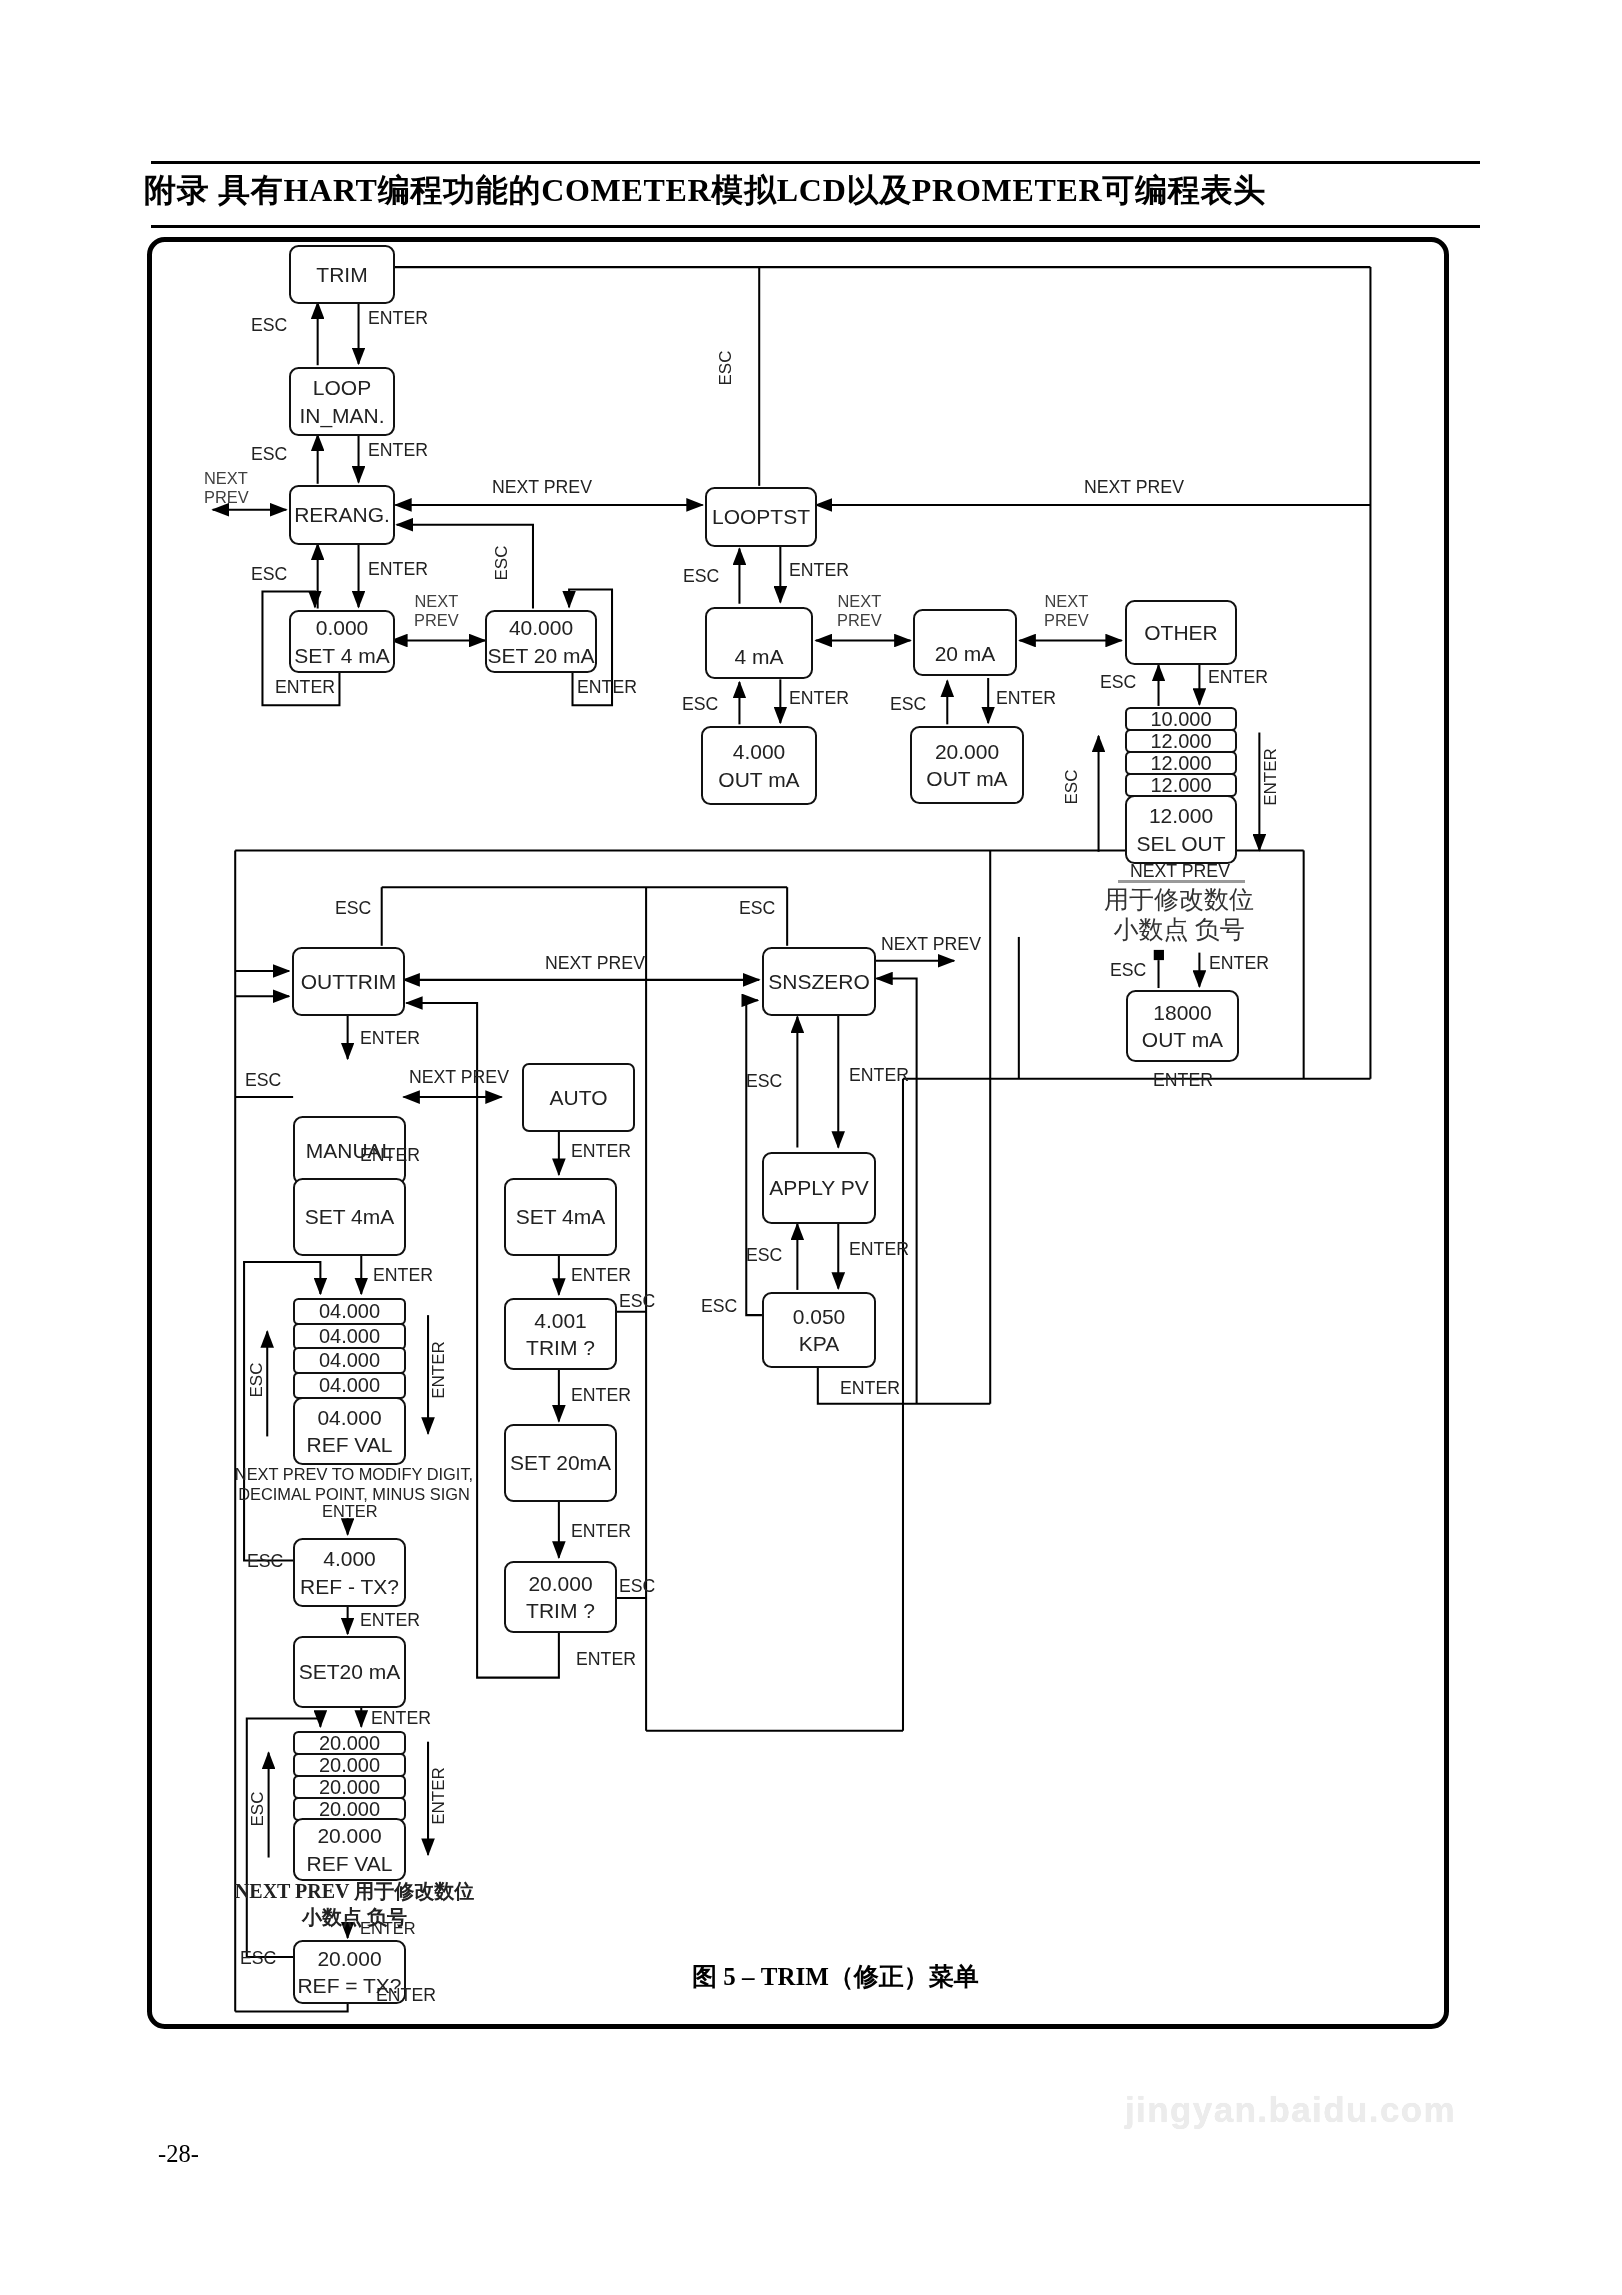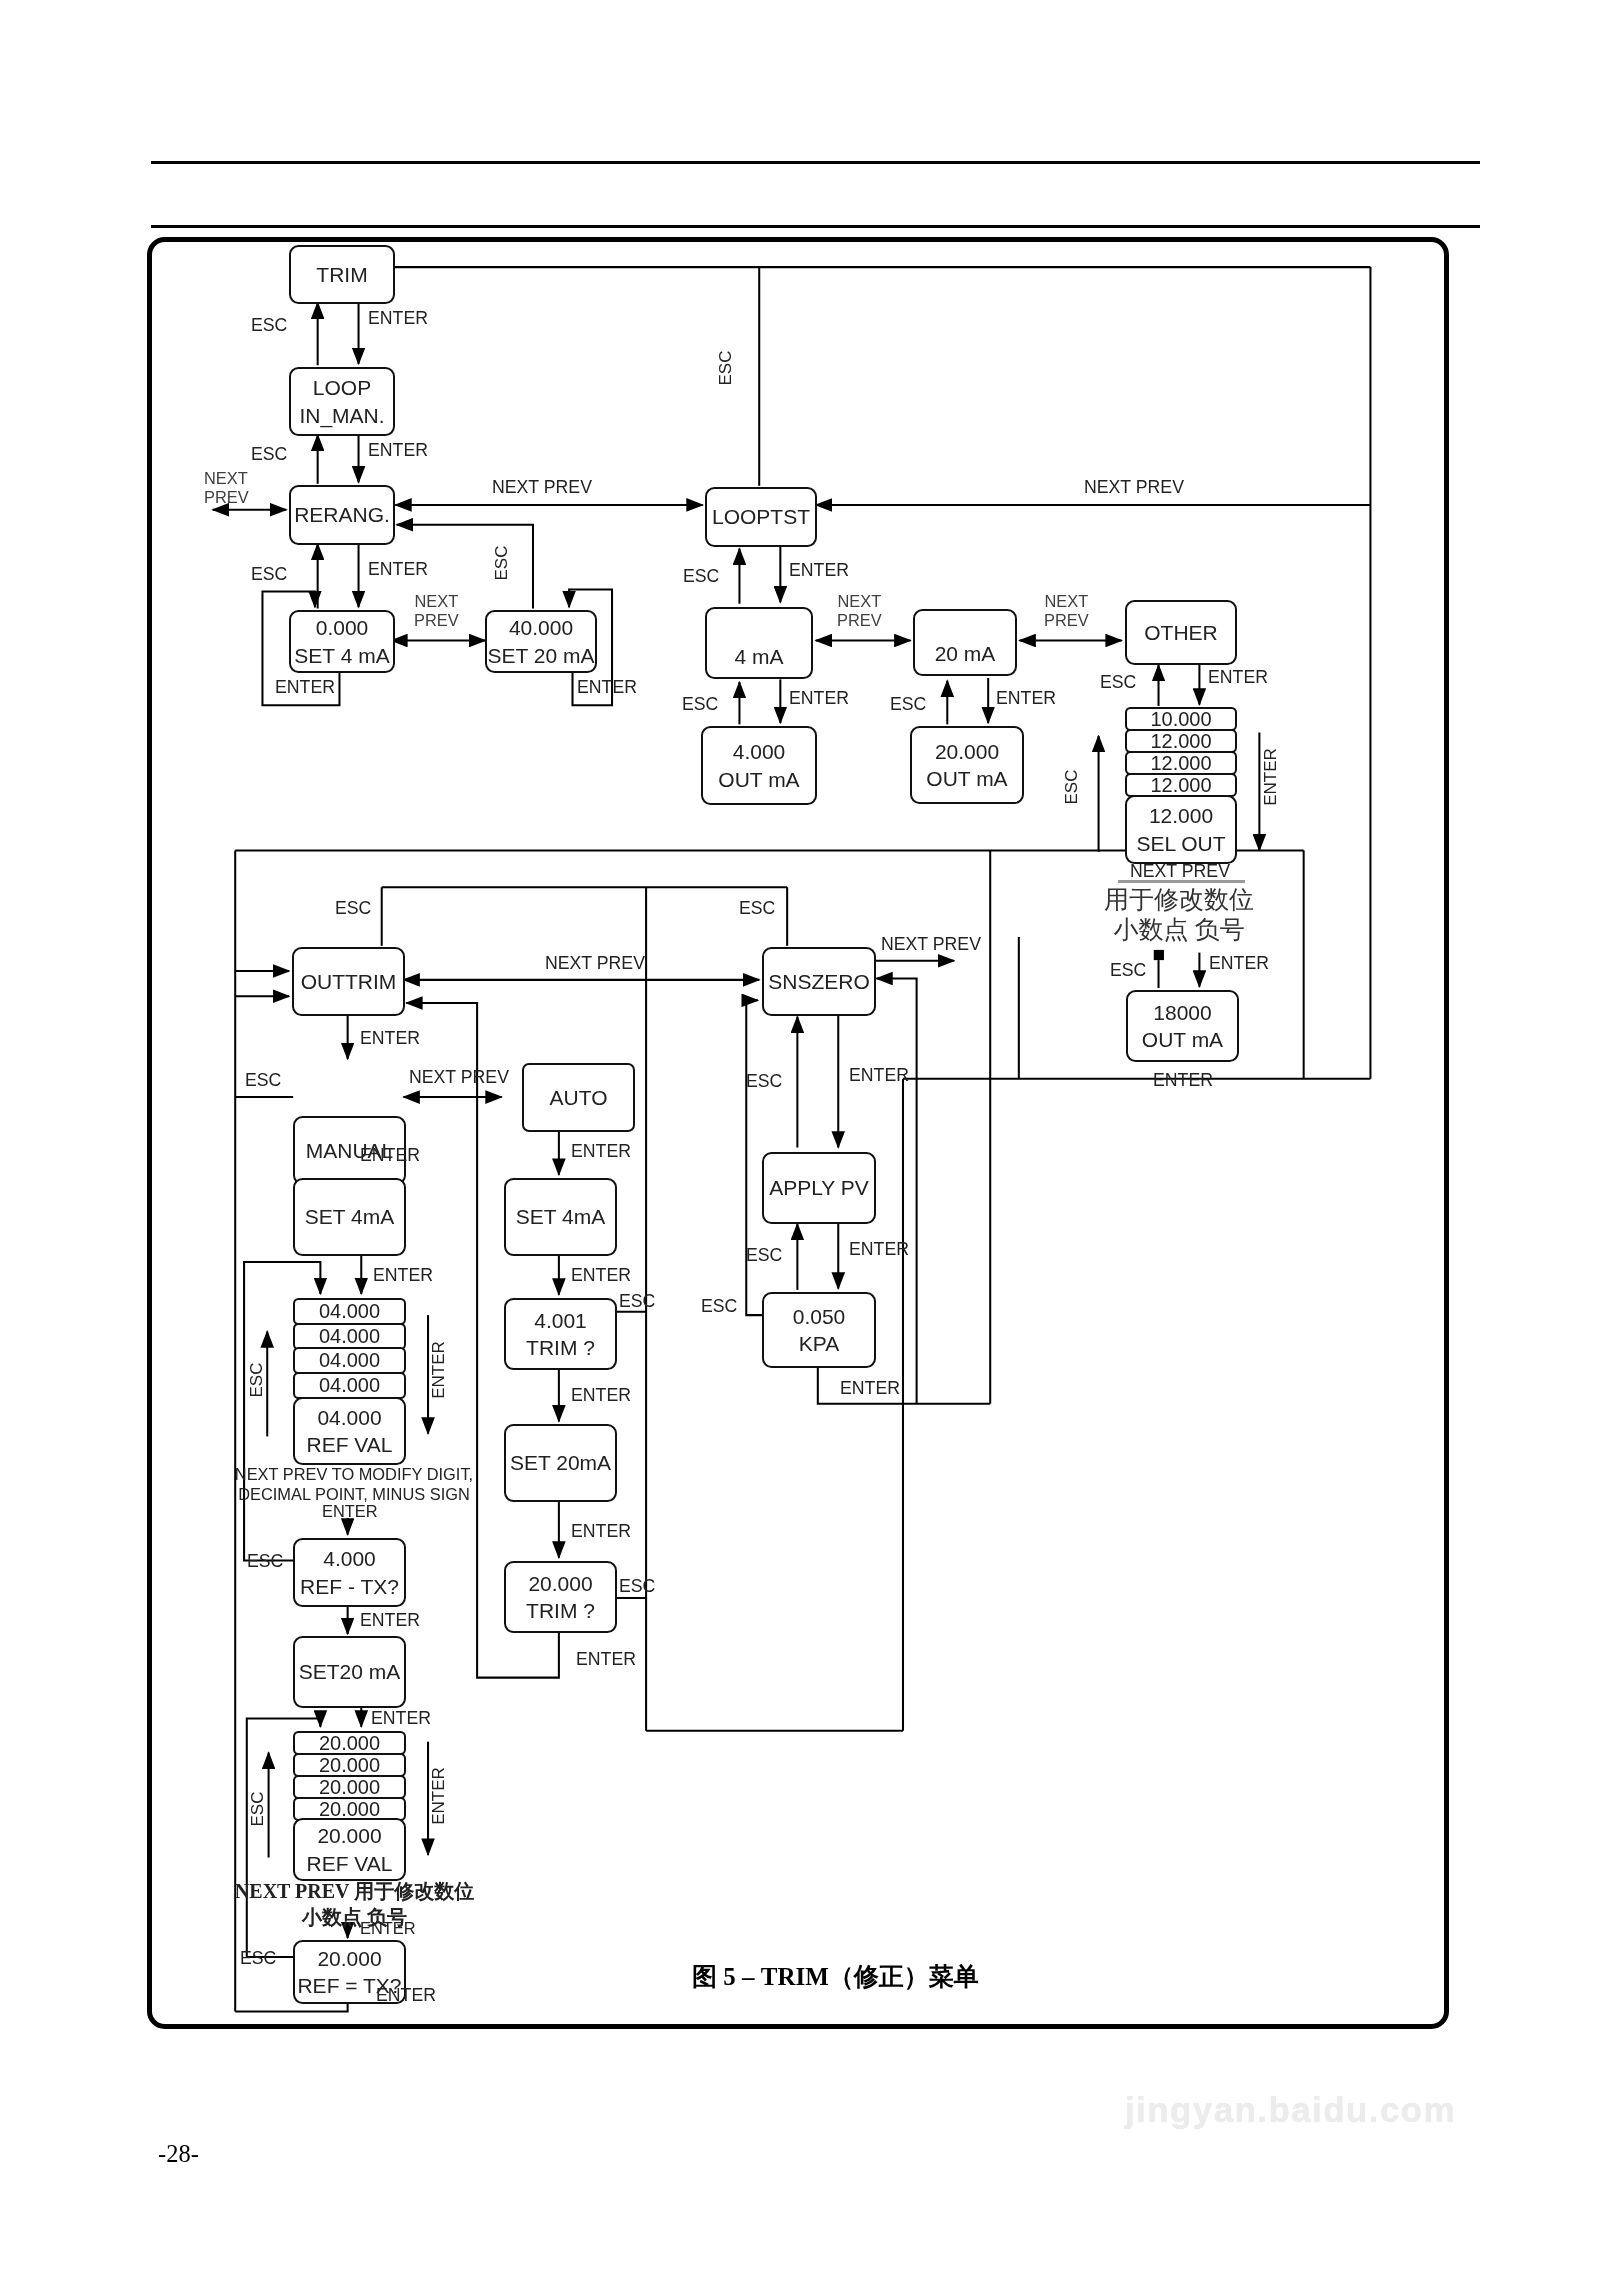--- a/index.html
+++ b/index.html
@@ -34,20 +34,21 @@
   .wm-url{font-size:35px;color:#ececec;text-shadow:0 0 0.7px #e0e0e0;margin-top:4.1px;letter-spacing:1.4px;}
   .paw{position:relative;width:82px;height:82px;}
   .strike{position:absolute;height:2.7px;background:#9a9a9a;}
 </style>
 </head>
 <body>
 
 <div class="page">
 
   <div class="rule" style="left:151px;top:161px;width:1329px;"></div>
+  <div class="title" style="left:144px;top:169px;">附录 具有HART编程功能的COMETER模拟LCD以及PROMETER可编程表头</div>
   <div class="rule" style="left:151px;top:225px;width:1329px;"></div>
 
   <div class="border-box" style="left:147px;top:237px;width:1292px;height:1782px;"></div>
 
   <svg class="wires" viewBox="0 0 2380 3368">
     <defs>
       <marker id="ah" viewBox="0 0 26 20" refX="24" refY="10" markerWidth="26" markerHeight="20" markerUnits="userSpaceOnUse" orient="auto-start-reverse">
         <path d="M0,0 L26,10 L0,20 Z" fill="#000"></path>
       </marker>
     </defs>

